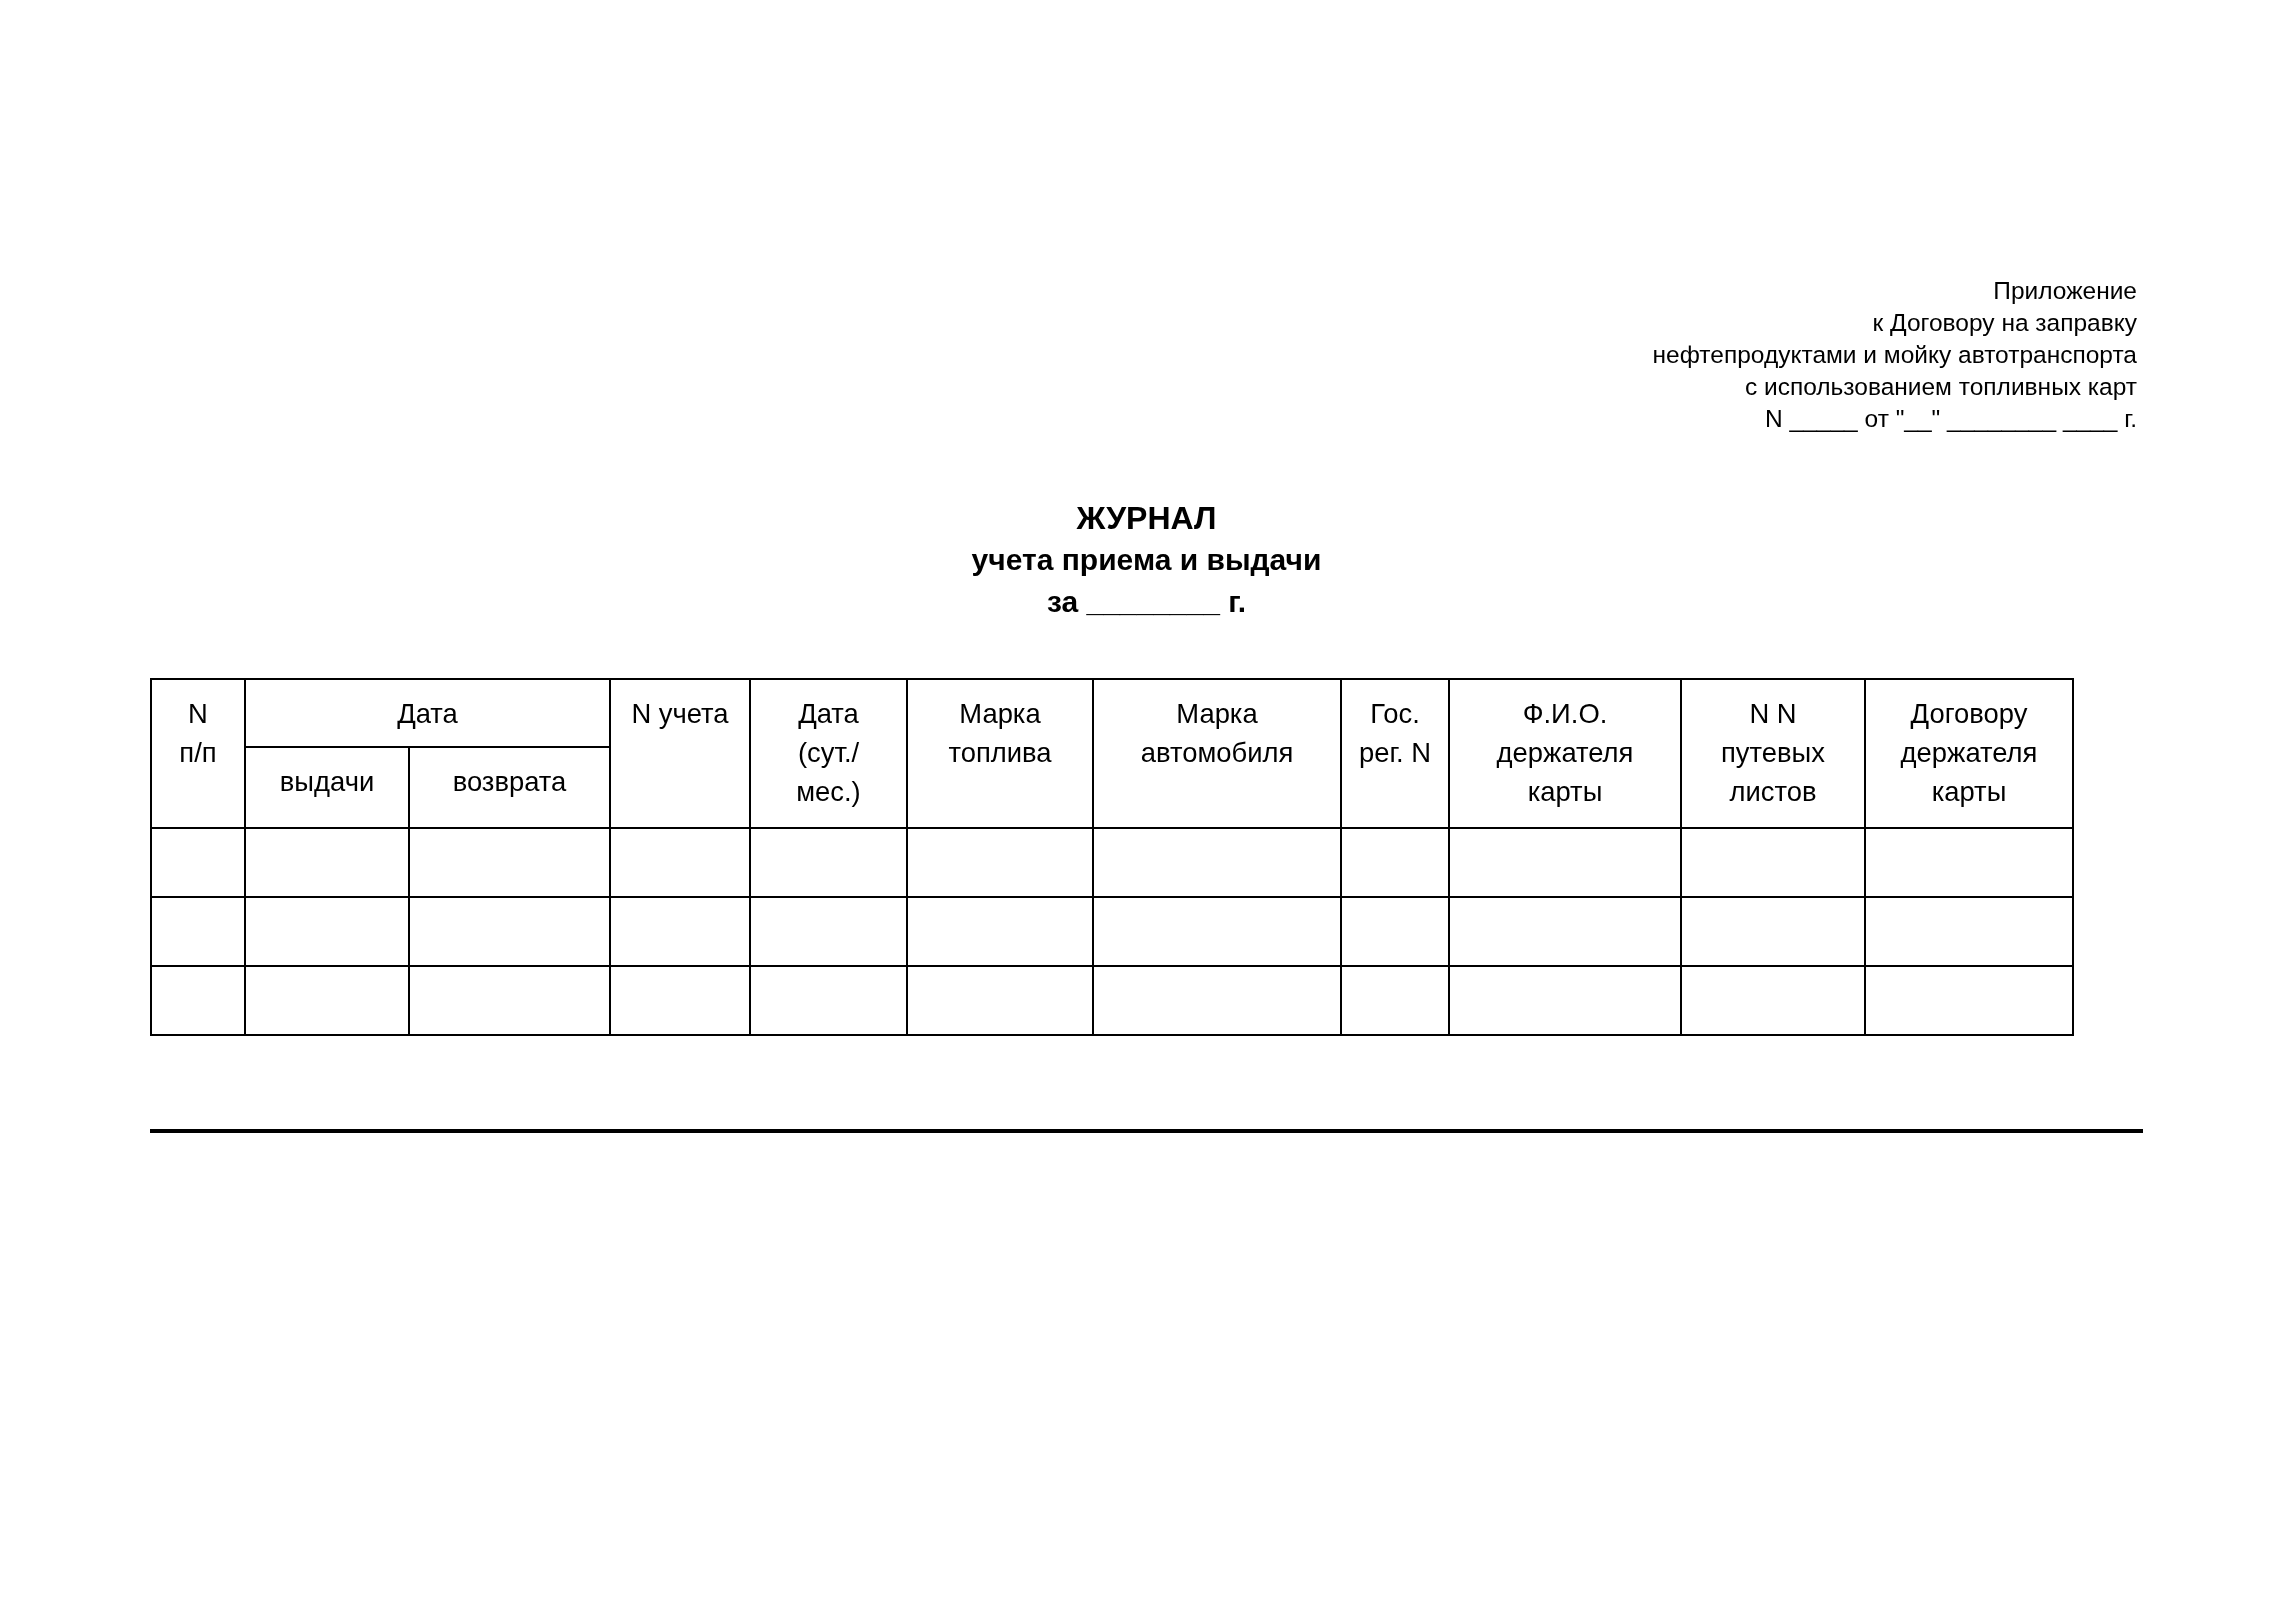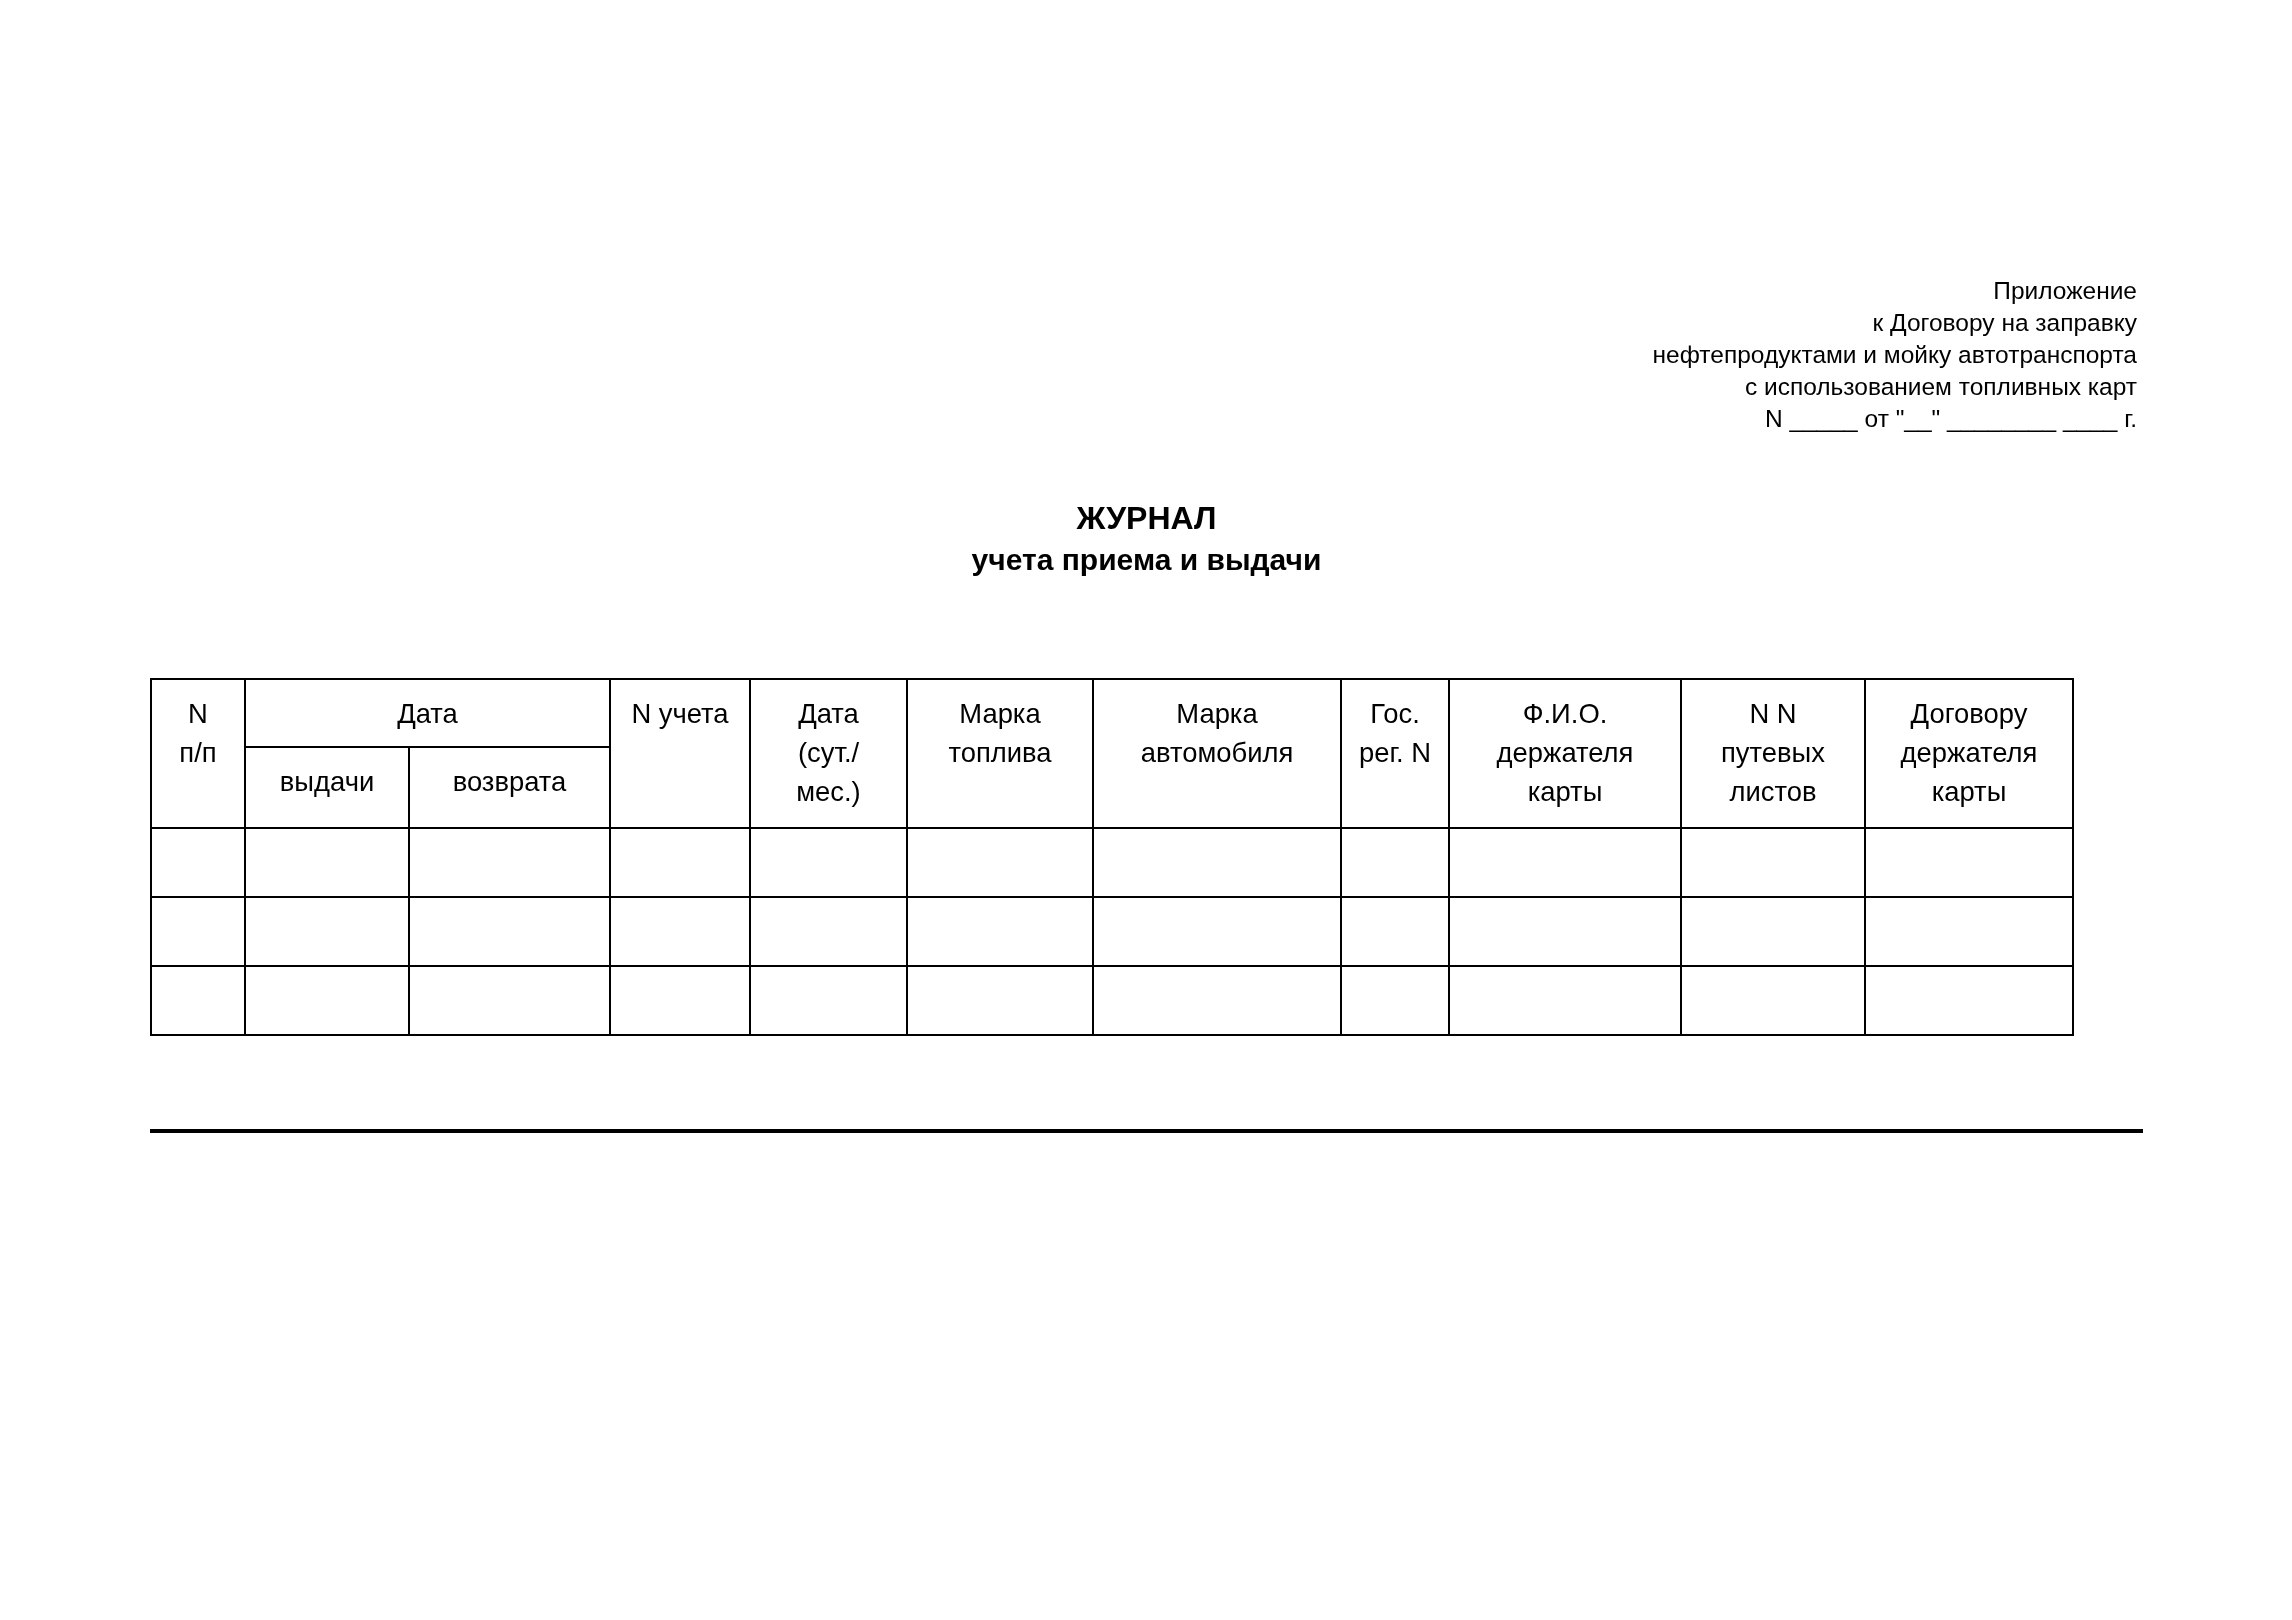--- a/index.html
+++ b/index.html
@@ -84,20 +84,21 @@
 
   <div class="annotation">Приложение
 к Договору на заправку
 нефтепродуктами и мойку автотранспорта
 с использованием топливных карт
 N _____ от "__" ________ ____ г.</div>
 
   <div class="title-block">
     <div class="title-heading">ЖУРНАЛ</div>
     <div class="title-sub">учета приема и выдачи</div>
+    <div class="title-sub">за ________ г.</div>
   </div>
 
   <table class="form-table">
     <colgroup>
       <col style="width:94px">
       <col style="width:164px">
       <col style="width:201px">
       <col style="width:140px">
       <col style="width:157px">
       <col style="width:186px">

